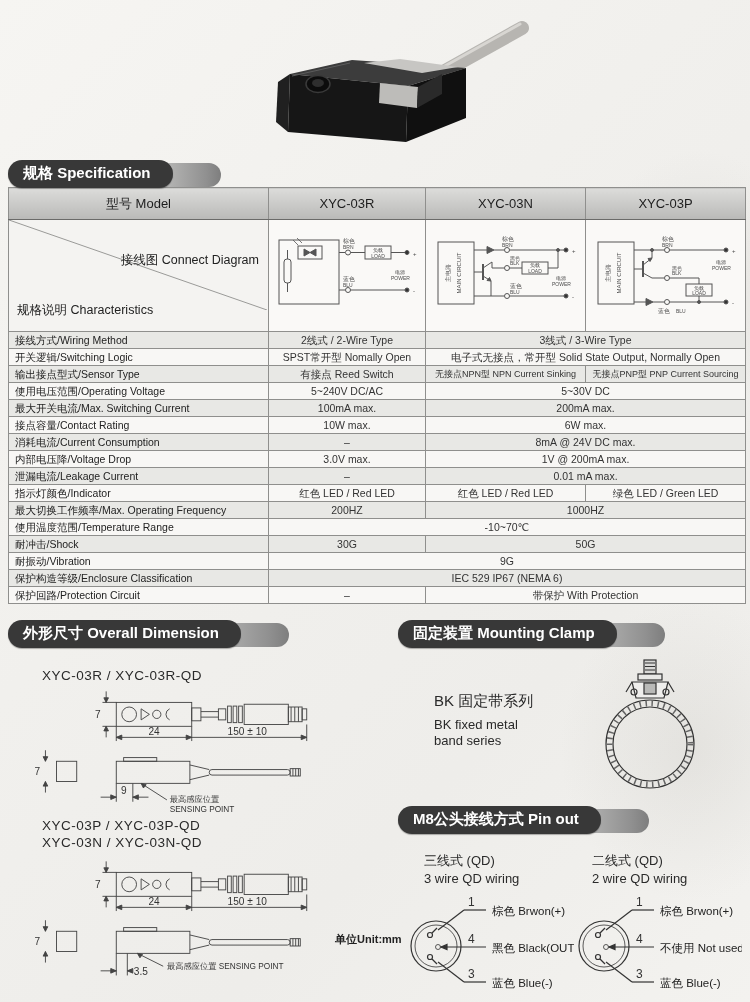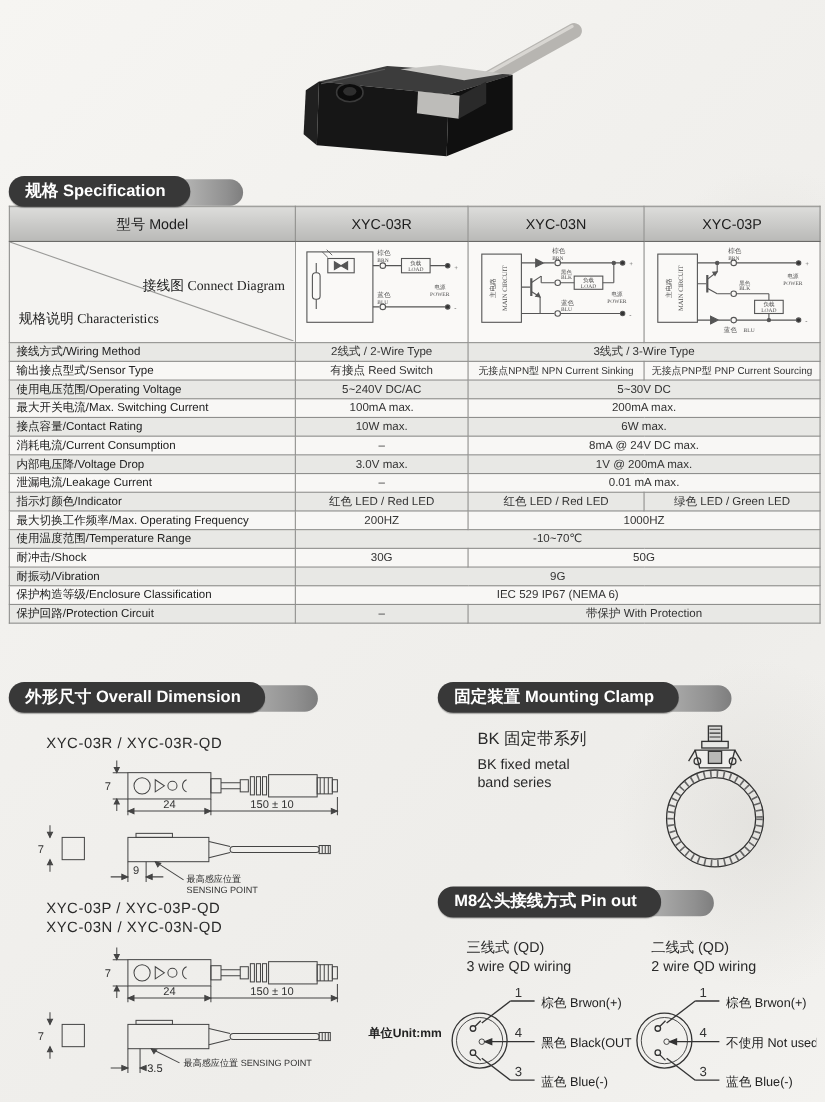--- a/index.html
+++ b/index.html
@@ -18,37 +18,37 @@
                 white-space:nowrap; box-shadow:0 1px 1px rgba(0,0,0,.3); }
 
   
   table.spec { position:absolute; left:8px; top:187px; width:737px; border-collapse:collapse;
                table-layout:fixed; }
   table.spec td, table.spec th { border:1px solid #8f8f8d; font-size:10.5px; color:#333;
                text-align:center; vertical-align:middle; padding:1px 2px; }
   table.spec thead th { height:32px; font-size:13px; font-weight:normal; color:#1d1d1d;
                background:linear-gradient(to bottom,#dcdcda,#b9b9b7); border-bottom:1.5px solid #6a6a68; }
   th.model-label { text-align:left; padding-left:7px; font-size:12.5px; }
-  tr.diagram-row td { height:92px; background:#faf9f7;font-family:Liberation Serif, serif; }
+  tr.diagram-row td { height:112px; background:#faf9f7; }
   td.diag-head { position:relative; background:#f4f3f1 !important; }
   td.diag-head .t1 { position:absolute; right:9px; top:32px; font-size:12.5px; color:#222; }
   td.diag-head .t2 { position:absolute; left:8px; bottom:12px; font-size:12.5px; color:#222; }
   tbody.vals td { height:17px; line-height:13px; }
   tbody.vals tr:nth-child(odd) td { background:#e8e8e5; }
   tbody.vals tr:nth-child(even) td { background:#f8f7f5; }
   tbody.vals td.lab { text-align:left; padding-left:6px; color:#222; }
   tbody.vals td.sm { font-size:9px; }
 
   svg text { fill:#4c4c4c; }
   .ckt text { font-size:6px; }
   .ckt .t5 { font-size:5px; }
   .dim-title { position:absolute; font-size:13.5px; color:#2a2a2a; letter-spacing:.5px; }
   .dim-num { font-size:11px; fill:#333; }
   .dim-small { font-size:9px; fill:#333; }
-  .clamp-text { position:absolute; color:#2a2a2a; }
+  .clamp-text { position:absolute; color:#2a2a2a;margin-top:30px; }
   .clamp-text .zh { font-size:15px; }
   .clamp-text .en { font-size:13px; line-height:16px; }
   .pin-title { position:absolute; font-size:13px; color:#2a2a2a; line-height:18px; }
   .pin-group svg text.num { font-size:12px; fill:#333; }
   .pin-group svg text.lbl { font-size:11.5px; fill:#222; }
   .unit-note { position:absolute; font-size:11px; color:#222; }
 </style>
 </head>
 <body>
 
@@ -232,20 +232,25 @@
         </td>
       </tr>
     </tbody>
     <tbody class="vals">
       <tr>
           <td class="lab">接线方式/Wiring Method</td>
           <td>2线式 / 2-Wire Type</td>
           <td colspan="2">3线式 / 3-Wire Type</td>
         </tr>
       <tr>
+          <td class="lab">开关逻辑/Switching Logic</td>
+          <td>SPST常开型 Nomally Open</td>
+          <td colspan="2">电子式无接点，常开型  Solid State Output, Normally Open</td>
+        </tr>
+      <tr>
           <td class="lab">输出接点型式/Sensor Type</td>
           <td>有接点 Reed Switch</td>
           <td class="sm">无接点NPN型 NPN Current Sinking</td>
           <td class="sm">无接点PNP型 PNP Current Sourcing</td>
         </tr>
       <tr>
           <td class="lab">使用电压范围/Operating Voltage</td>
           <td>5~240V DC/AC</td>
           <td colspan="2">5~30V DC</td>
         </tr>

